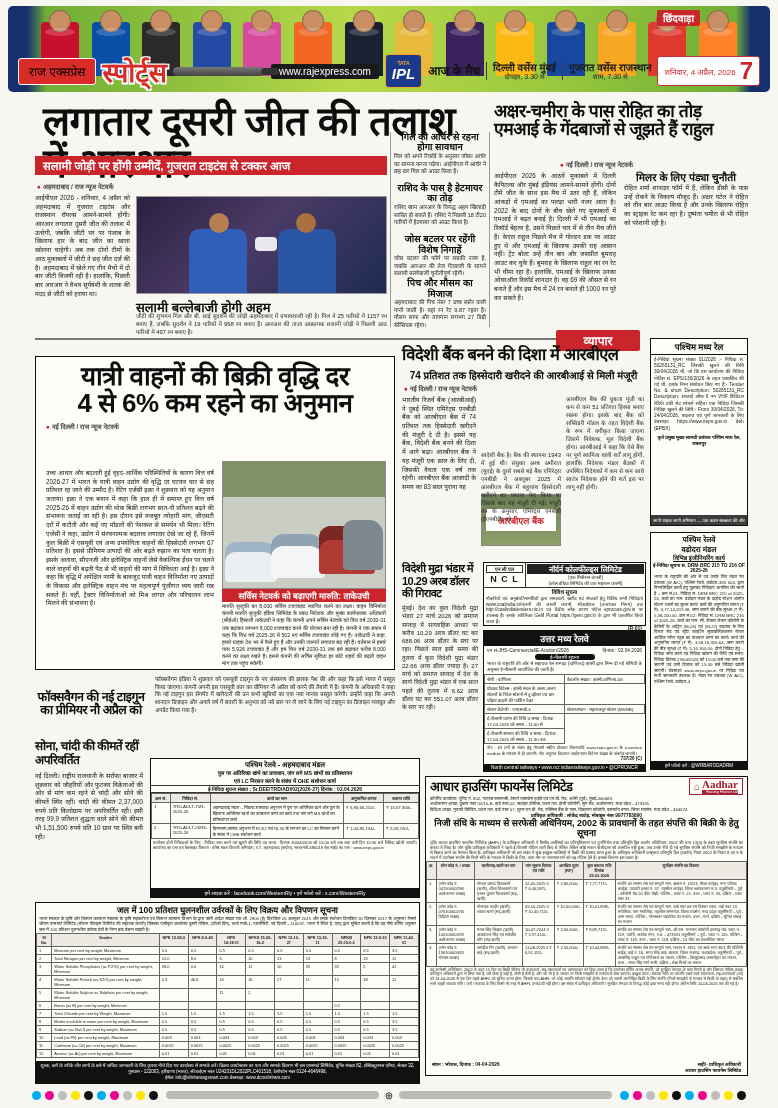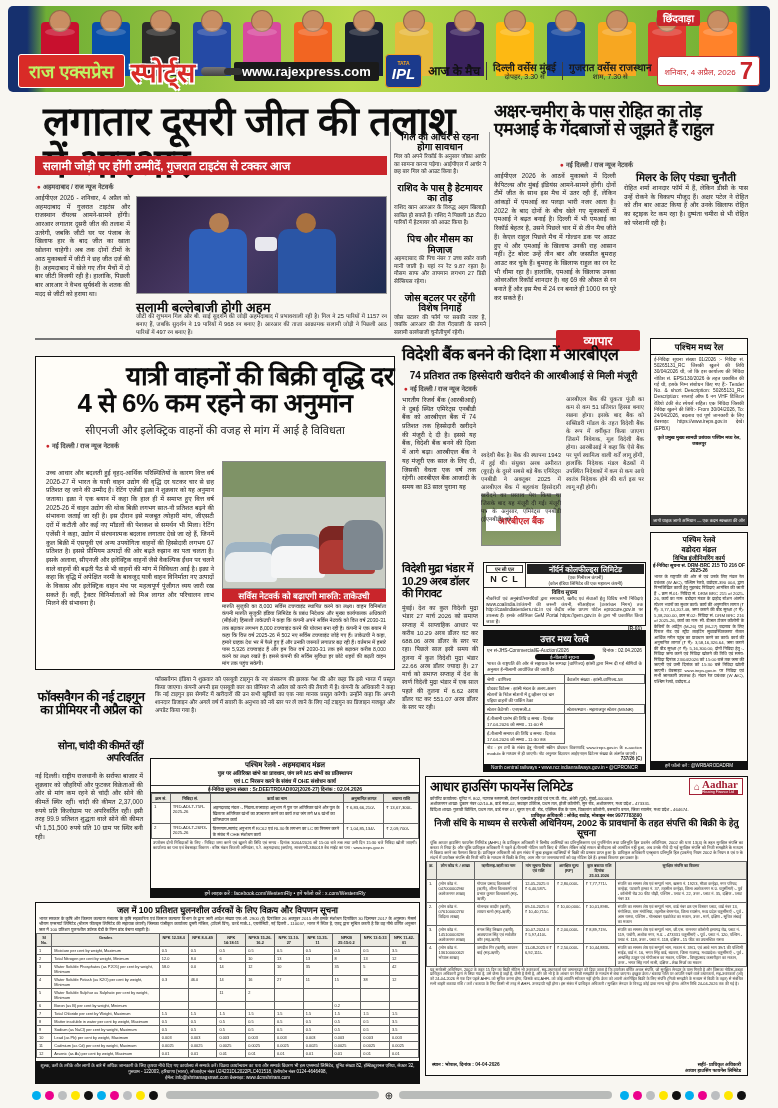--- a/index.html
+++ b/index.html
@@ -43,26 +43,26 @@
         <span class="player" style="background: rgb(231, 185, 60);"></span>
         <span class="player" style="background: rgb(58, 34, 93);"></span>
         <span class="player" style="background: rgb(253, 185, 19);"></span>
         <span class="player" style="background: rgb(23, 71, 158);"></span>
         <span class="player" style="background: rgb(247, 167, 33);"></span>
         <span class="player" style="background: rgb(224, 58, 47);"></span>
         <span class="player" style="background: rgb(255, 130, 42);"></span>
       </div>
     <div class="abs ribbon" style="right:70px;top:4px;font-size:10px;padding:1px 6px;border-radius:2px">छिंदवाड़ा</div>
     <div class="abs" style="left:10px;bottom:4px;right:10px;height:34px;display:flex;align-items:center;gap:6px">
-      <div style="background:#d92b27;border:1.5px solid #fff;color:#bef264;font-weight:bold;font-size:18px;padding:4px 10px;border-radius:3px;white-space:nowrap"><span>राज एक्सप्रेस</span></div>
+      <div style="background:#d92b27;border:1.5px solid #fff;color:#000000;font-weight:normal;font-size:12px;padding:4px 10px;border-radius:3px;white-space:nowrap"><span>राज एक्सप्रेस</span></div>
       <div style="color:#d92b27;font-weight:bold;font-size:27px;text-shadow:1.5px 1.5px 0 #fff,-1.5px -1.5px 0 #fff,1.5px -1.5px 0 #fff,-1.5px 1.5px 0 #fff;white-space:nowrap">स्पोर्ट्स</div>
       <div style="flex:1;max-width:150px;height:9px;background:linear-gradient(#777,#444);border-radius:5px;position:relative">
           <span style="position:absolute;right:-14px;top:1px;width:18px;height:7px;background:#333;border-radius:4px"></span>
         </div>
-      <div style="background:#1a1a1a;color:#fff;font-weight:bold;font-size:13px;padding:2px 8px;border-radius:2px;white-space:nowrap"><span>www.rajexpress.com</span></div>
+      <div style="background:#1a1a1a;color:#fff;font-weight:normal;font-size:10px;padding:2px 8px;border-radius:2px;white-space:nowrap"><span>www.rajexpress.com</span></div>
       <div style="background:#1b3a8c;color:#fff;border-radius:4px;padding:6px 6px;text-align:center;line-height:1;border:1px solid #f5a623">
         <div style="font-size:5px;color:#f5a623;font-weight:bold">TATA</div>
         <div style="font-size:15px;font-weight:bold;font-style:italic">IPL</div>
       </div>
       <div style="font-weight:bold;font-size:12px;color:#111;white-space:nowrap;line-height:1.05">आज के मैच</div>
       <div style="border-left:1px solid #3c3c3c;padding-left:6px;text-align:center;line-height:1.1;white-space:nowrap">
         <div style="font-weight:bold;font-size:10px">दिल्ली वर्सेस मुंबई</div>
         <div style="font-size:7px;color:#222">दोपहर, 3.30 से</div>
       </div>
       <div style="border-left:1px solid #3c3c3c;padding-left:6px;text-align:center;line-height:1.1;white-space:nowrap">
@@ -92,45 +92,44 @@
 
   <div class="abs" style="left:394px;top:132px;width:92px">
     <div style="margin-bottom:7px">
       <div class="subh" style="font-size:9.5px;text-align:center;line-height:1.1">गिल को आर्चर से रहना होगा सावधान</div>
       <div class="bt" style="font-size:5.6px">गिल को अपने रिकॉर्ड के अनुसार जोफ्रा आर्चर का सामना करना पड़ेगा। आईपीएल में आर्चर ने छह बार गिल को आउट किया है।</div>
     </div>
     <div style="margin-bottom:7px">
       <div class="subh" style="font-size:9.5px;text-align:center;line-height:1.1">राशिद के पास है हेटमायर का तोड़</div>
       <div class="bt" style="font-size:5.6px">राशिद खान आरआर के विरुद्ध अहम खिलाड़ी साबित हो सकते हैं। राशिद ने पिछली 18 टी20 पारियों में हेटमायर को आउट किया है।</div>
     </div>
+    <div>
+      <div class="subh" style="font-size:9.5px;text-align:center;line-height:1.1">जोस बटलर पर रहेंगी विशेष निगाहें</div>
+      <div class="bt" style="font-size:5.6px">जोस बटलर की फॉर्म पर सबकी नजर है, जबकि आरआर की तेज गेंदबाजी के सामने सलामी बल्लेबाजी चुनौतीपूर्ण रहेगी।</div>
+    </div>
     <div style="margin-bottom:7px">
       <div class="subh" style="font-size:9.5px;text-align:center;line-height:1.1">पिच और मौसम का मिजाज</div>
       <div class="bt" style="font-size:5.6px">अहमदाबाद की पिच नंबर 7 उच्च स्कोर वाली मानी जाती है। यहां रन रेट 9.87 रहता है। मौसम साफ और तापमान लगभग 27 डिग्री सेल्सियस रहेगा।</div>
-    </div>
-    <div>
-      <div class="subh" style="font-size:9.5px;text-align:center;line-height:1.1">जोस बटलर पर रहेंगी विशेष निगाहें</div>
-      <div class="bt" style="font-size:5.6px">जोस बटलर की फॉर्म पर सबकी नजर है, जबकि आरआर की तेज गेंदबाजी के सामने सलामी बल्लेबाजी चुनौतीपूर्ण रहेगी।</div>
     </div>
   </div>
   <div class="sep" style="left:390px;top:132px;width:.5px;height:195px"></div>
   <div class="sep" style="left:489px;top:132px;width:.5px;height:195px"></div>
 
   <div class="abs hl" style="left:494px;top:102px;width:254px;font-size:17.5px;text-align:left">अक्षर-चमीरा के पास रोहित का तोड़ एमआई के गेंदबाजों से जूझते हैं राहुल</div>
   <div class="abs byl" style="left:560px;top:160px"><b>●</b><span>नई दिल्ली / राज न्यूज नेटवर्क</span></div>
   <div class="abs bt" style="left:494px;top:172px;width:122px;height:155px">आईपीएल 2026 के आठवें मुकाबले में दिल्ली कैपिटल्स और मुंबई इंडियंस आमने-सामने होंगी। दोनों टीमें जीत के साथ इस मैच में उतर रही हैं, लेकिन आंकड़ों में एमआई का पलड़ा भारी नजर आता है। 2022 के बाद दोनों के बीच खेले गए मुकाबलों में एमआई ने बढ़त बनाई है। दिल्ली में भी एमआई का रिकॉर्ड बेहतर है, उसने पिछले चार में से तीन मैच जीते हैं। केएल राहुल पिछले मैच में गोल्डन डक पर आउट हुए थे और एमआई के खिलाफ उनकी राह आसान नहीं। ट्रेंट बोल्ट उन्हें तीन बार और जसप्रीत बुमराह आउट कर चुके हैं। बुमराह के खिलाफ राहुल का रन रेट भी धीमा रहा है। हालांकि, एमआई के खिलाफ उनका ओवरऑल रिकॉर्ड शानदार है। वह 69 की औसत से रन बनाते हैं और इस मैच में 24 रन बनाते ही 1000 रन पूरे कर सकते हैं।</div>
   <div class="abs subh" style="left:624px;top:170px;width:124px;font-size:10.5px;text-align:center">मिलर के लिए पंड्या चुनौती</div>
   <div class="abs bt" style="left:624px;top:184px;width:124px;height:143px">रोहित शर्मा शानदार फॉर्म में हैं, लेकिन डीसी के पास उन्हें रोकने के विकल्प मौजूद हैं। अक्षर पटेल ने रोहित को तीन बार आउट किया है और उनके खिलाफ रोहित का स्ट्राइक रेट कम रहा है। दुष्मंता चमीरा से भी रोहित को परेशानी रही है।</div>
 
   <div class="sep" style="left:35px;top:338px;width:605px;height:1.5px;background:#777"></div>
   <div class="abs ribbon" style="left:556px;top:330px;width:84px;font-size:12px;text-align:center;padding:2px 0;border-radius:2px">व्यापार</div>
 
   <div class="abs box" style="left:35px;top:356px;width:360px;height:314px">
-    <div class="hl" style="font-size:26px;text-align:right;margin-top:6px">यात्री वाहनों की बिक्री वृद्धि दर</div>
+    <div class="hl" style="font-size:26px;text-align:center;margin-top:6px">यात्री वाहनों की बिक्री वृद्धि दर</div>
     <div class="hl" style="font-size:26px;text-align:center">4 से 6% कम रहने का अनुमान</div>
-    <div class="subh" style="font-size:11px;text-align:center;margin-top:4px;font-weight:normal;color:#222">सीएनजी और इलेक्ट्रिक वाहनों की वजह से मांग में आई है विविधता</div>
     <div class="byl" style="margin:4px 0 0 10px"><b>●</b><span>नई दिल्ली / राज न्यूज नेटवर्क</span></div>
     <div class="bt" style="position:absolute;left:10px;top:112px;width:168px;height:192px">उच्च आधार और बदलती हुई वृहद-आर्थिक परिस्थितियों के कारण वित्त वर्ष 2026-27 में भारत के यात्री वाहन उद्योग की वृद्धि दर घटकर चार से छह प्रतिशत रह जाने की उम्मीद है। रेटिंग एजेंसी इक्रा ने शुक्रवार को यह अनुमान जताया। इक्रा ने एक बयान में कहा कि हाल ही में समाप्त हुए वित्त वर्ष 2025-26 में वाहन उद्योग की थोक बिक्री लगभग सात-नौ प्रतिशत बढ़ने की संभावना जताई जा रही है। इस दौरान इसे मजबूत त्योहारी मांग, जीएसटी दरों में कटौती और कई नए मॉडलों की पेशकश से समर्थन भी मिला। रेटिंग एजेंसी ने कहा, उद्योग में संरचनात्मक बदलाव लगातार देखे जा रहे हैं, जिनमें कुल बिक्री में एसयूवी एवं अन्य उपयोगिता वाहनों की हिस्सेदारी लगभग 67 प्रतिशत है। इससे प्रीमियम उत्पादों की ओर बढ़ते रुझान का पता चलता है। इसके अलावा, सीएनजी और इलेक्ट्रिक वाहनों जैसे वैकल्पिक ईंधन पर चलने वाले वाहनों की बढ़ती पैठ से भी वाहनों की मांग में विविधता आई है। इक्रा ने कहा कि वृद्धि में अपेक्षित नरमी के बावजूद यात्री वाहन विनिर्माता नए उत्पादों के विकास और इलेक्ट्रिक वाहन मंच पर महत्वपूर्ण पूंजीगत व्यय जारी रख सकते हैं। वहीं, ट्रैक्टर विनिर्माताओं को मिश्र लागत और परिचालन लाभ मिलने की संभावना है।</div>
     <div class="fig" style="position:absolute;left:186px;top:104px;width:164px;height:128px;background:linear-gradient(#7f9367 0 28%,#c9cdc4 28% 100%);border:.5px solid #888">
       <span style="position:absolute;left:2px;bottom:6px;width:52px;height:40px;background:#eceff1;border-radius:10px 14px 4px 4px;box-shadow:inset 0 10px 0 #9fb4c4"></span>
       <span style="position:absolute;left:48px;bottom:10px;width:54px;height:44px;background:#f4f5f6;border-radius:12px 16px 4px 4px;box-shadow:inset 0 12px 0 #8fa3b3"></span>
       <span style="position:absolute;left:96px;bottom:14px;width:56px;height:48px;background:#b03a34;border-radius:12px 18px 4px 4px;box-shadow:inset 0 14px 0 #7d2723"></span>
       <span style="position:absolute;right:2px;bottom:18px;width:40px;height:50px;background:#7e8890;border-radius:10px 14px 4px 4px"></span>
     </div>
     <div class="cap" style="position:absolute;left:186px;top:232px;width:164px;font-size:8.5px;padding:1px 0">सर्विस नेटवर्क को बढ़ाएगी मारुति: ताकेउची</div>
     <div class="bt" style="position:absolute;left:186px;top:246px;width:164px;height:62px;font-size:5.2px">मारुति सुजुकी का 8,000 सर्विस टचप्वाइंट स्थापित करने का लक्ष्य। वाहन विनिर्माता कंपनी मारुति सुजुकी इंडिया लिमिटेड के प्रबंध निदेशक और मुख्य कार्यपालक अधिकारी (सीईओ) हिसाशी ताकेउची ने कहा कि कंपनी अपने सर्विस नेटवर्क को वित्त वर्ष 2030-31 तक बढ़ाकर लगभग 8,000 टचप्वाइंट करने की योजना बना रही है। कंपनी ने एक बयान में कहा कि वित्त वर्ष 2025-26 में 502 नए सर्विस टचप्वाइंट जोड़े गए हैं। ताकेउची ने कहा, हमारे ग्राहक देश भर में फैले हुए हैं और उनकी जरूरतें लगातार बढ़ रही हैं। वर्तमान में हमारे पास 5,926 टचप्वाइंट हैं और हम वित्त वर्ष 2030-31 तक इसे बढ़ाकर करीब 8,000 करने का लक्ष्य रखते हैं। इससे कंपनी की सर्विस सुविधा हर छोटे शहरों की बढ़ती वाहन मांग तक पहुंच सकेगी।</div>
@@ -216,21 +215,21 @@
 
   <div class="abs adbox" style="left:650px;top:532px;width:98px;height:238px;font-size:4.5px">
     <div class="subh" style="text-align:center;font-size:7.5px;margin-top:1px">पश्चिम रेलवे</div>
     <div class="subh" style="text-align:center;font-size:7.5px">वडोदरा मंडल</div>
     <div class="subh" style="text-align:center;font-size:6px;text-decoration:underline">विभिन्न इंजीनियरिंग कार्य</div>
     <div class="subh" style="font-size:4.8px;text-align:center">ई-निविदा सूचना सं. DRM-BRC 215 TO 216 OF 2025-26</div>
     <div class="bt" style="font-size:4.3px;padding:1px 3px;line-height:1.28">भारत के राष्ट्रपति की ओर से एवं उनके लिए मंडल रेल प्रबंधक (W A/C), पश्चिम रेलवे, वडोदरा-390 004, द्वारा निम्नलिखित कार्यों हेतु मुहरबंद निविदाएं आमंत्रित की जाती हैं :- क्रम सं.01: निविदा सं. DRM BRC 215 of 2025-26, कार्य का नाम: वडोदरा मंडल के दाहोद स्टेशन अंतर्गत स्टेशन भवनों का सुधार कार्य। कार्य की अनुमानित लागत (₹ में): 3,77,14,207.48, जमा कराने की बीड सुरक्षा (₹ में): 5,38,200.00, क्रम सं.02: निविदा सं. DRM BRC 216 of 2025-26, कार्य का नाम: सी. डीजल टोकन कॉलोनी के केबिनों के अप्रेट्रेन (M-26) एवं (M-27) बदलाव के लिए पिराल रोड एवं स्ट्रीट लाइटिंग सुव्यवस्थितकरण रोलल आर्थिक मरीन पहुंच का प्रावधान करने का कार्य। कार्य की अनुमानित लागत (₹ में): 3,58,16,326.64, जमा कराने की बीड सुरक्षा (₹ में): 5,16,300.00, दोनों निविदा हेतु :- निविदा जमा करने एवं निविदा खोलने की तिथि एवं समय: निविदा दिनांक 23/04/2026 को 15:00 बजे तक जमा की जाएगी एवं उसी दिनांक को 15:30 बजे निविदा खोली जाएगी। वेबसाइट www.ireps.gov.in पर निविदा एवं सभी जानकारी उपलब्ध है। मंडल रेल प्रबंधक (W A/C), पश्चिम रेलवे, वडोदरा-4</div>
     <div class="blackbar" style="position:absolute;left:0;right:0;bottom:0;font-size:4.6px;text-align:center;padding:1px 0">हमें फॉलो करें : @WRBARODADRM</div>
   </div>
 
-  <div class="abs hl" style="left:35px;top:740px;width:108px;font-size:10px;text-align:right;line-height:1.15">सोना, चांदी की कीमतें रहीं अपरिवर्तित</div>
+  <div class="abs hl" style="left:35px;top:740px;width:108px;font-size:12px;text-align:left;line-height:1.15">सोना, चांदी की कीमतें रहीं अपरिवर्तित</div>
   <div class="abs bt" style="left:35px;top:772px;width:108px;height:120px;font-size:6.3px">नई दिल्ली। राष्ट्रीय राजधानी के सर्राफा बाजार में शुक्रवार को जौहरियों और फुटकर विक्रेताओं की ओर से मांग कम रहने से चांदी और सोने की कीमतें स्थिर रहीं। चांदी की कीमत 2,37,000 रुपये प्रति किलोग्राम पर अपरिवर्तित रही। इसी तरह 99.9 प्रतिशत शुद्धता वाले सोने की कीमत भी 1,51,500 रुपये प्रति 10 ग्राम पर स्थिर बनी रही।</div>
 
   <div class="abs adbox" style="left:150px;top:758px;width:270px;height:140px;border-width:1.6px;font-size:4.6px">
     <div class="subh" style="text-align:center;font-size:7px;margin-top:1px">पश्चिम रेलवे - अहमदाबाद मंडल</div>
     <div class="subh" style="text-align:center;font-size:5.4px">पुल पर अतिरिक्त खंभे का प्रावधान, जंग लगे MS खंभों का प्रतिस्थापन</div>
     <div class="subh" style="text-align:center;font-size:5.4px">एवं LC निरसन करने के संबंध में OHE संशोधन कार्य</div>
     <div class="subh" style="text-align:center;font-size:5px;border-top:.5px solid #333;border-bottom:.5px solid #333">ई-निविदा सूचना संख्या : Sr.DEE/TRD/ADI/02(2026-27) दिनांक : 02.04.2026</div>
     <table class="tbl adi-t" style="font-size:4.3px">
       <colgroup>
           <col style="width:7%">
@@ -456,21 +455,21 @@
       <span>शुल्क, करों के तरीके और लागों के बारे में अधिक जानकारी के लिए कृपया नीचे दिए गए कार्यालय से सम्पर्क करें। विक्रय कार्यान्वयन का पता और सम्पर्क विवरण भी इस एग्समार्ट लिमिटेड, यूनिट संख्या 82, इंस्टिट्यूशनल एरिया, सेक्टर 32, गुरुग्राम - 122003, हरियाणा (भारत), सीआईएन नंबर U24231DL2022PLC401518, टेलीफोन नंबर 0124-4646498,</span>
       <span style="display:block">ईमेल: info@shriramagsmart.com  वेबसाइट: www.dcmshriram.com</span>
     </div>
   </div>
 
   <div class="abs adbox" style="left:425px;top:776px;width:323px;height:300px;font-size:4.4px">
     <div style="display:flex;justify-content:space-between;align-items:center;padding:1px 4px">
       <div class="hl" style="font-size:13px">आधार हाउसिंग फायनेंस लिमिटेड</div>
       <div style="border:1px solid #a32035;padding:0 4px;display:flex;align-items:center;gap:2px">
         <span style="color:#a32035;font-size:10px">⌂</span>
-        <span style="text-align:left">
+        <span style="text-align:right">
           <span style="display:block;color:#a32035;font-family:'Liberation Serif',serif;font-weight:bold;font-size:11px;line-height:1">Aadhar</span>
           <span style="display:block;background:#a32035;color:#fff;font-size:3.5px">Housing Finance Ltd</span>
         </span>
       </div>
     </div>
     <div class="bt" style="font-size:4.3px;padding:0 4px;line-height:1.25">कॉर्पोरेट कार्यालय: यूनिट नं. 802, नटराज रुस्तमजी, वेस्टर्न एक्सप्रेस हाईवे एवं एम.वी. रोड, अंधेरी (पूर्व), मुंबई-400069.</div>
     <div class="bt" style="font-size:4.3px;padding:0 4px;line-height:1.25">अशोकनगर शाखा: दुकान नंबर 02/10-B, वार्ड नंबर-02, जवाहर टॉकीज, प्रथम तल, होली कॉलोनी, सुन रोड, अशोकनगर, मध्य प्रदेश - 473331.</div>
     <div class="bt" style="font-size:4.3px;padding:0 4px;line-height:1.25">विदिशा शाखा: गुलाबी बिल्डिंग, प्रथम तल, वार्ड नंबर 07, चूरण एन.बी. रोड, एक्सिस बैंक के पास, विकलांग कॉलोनी, बसस्टॉप बगल, जिला रायसेन, मध्य प्रदेश - 464674.</div>
     <div class="subh" style="text-align:center;font-size:4.8px">प्राधिकृत अधिकारी : लोकेंद्र राठोड़, मोबाइल नंबर 9977783890</div>
     <div class="subh" style="text-align:center;font-size:9px;line-height:1.1;margin:1px 0">निजी संधि के माध्यम से सरफेसी अधिनियम, 2002 के प्रावधानों के तहत संपत्ति की बिक्री के हेतु सूचना</div>

